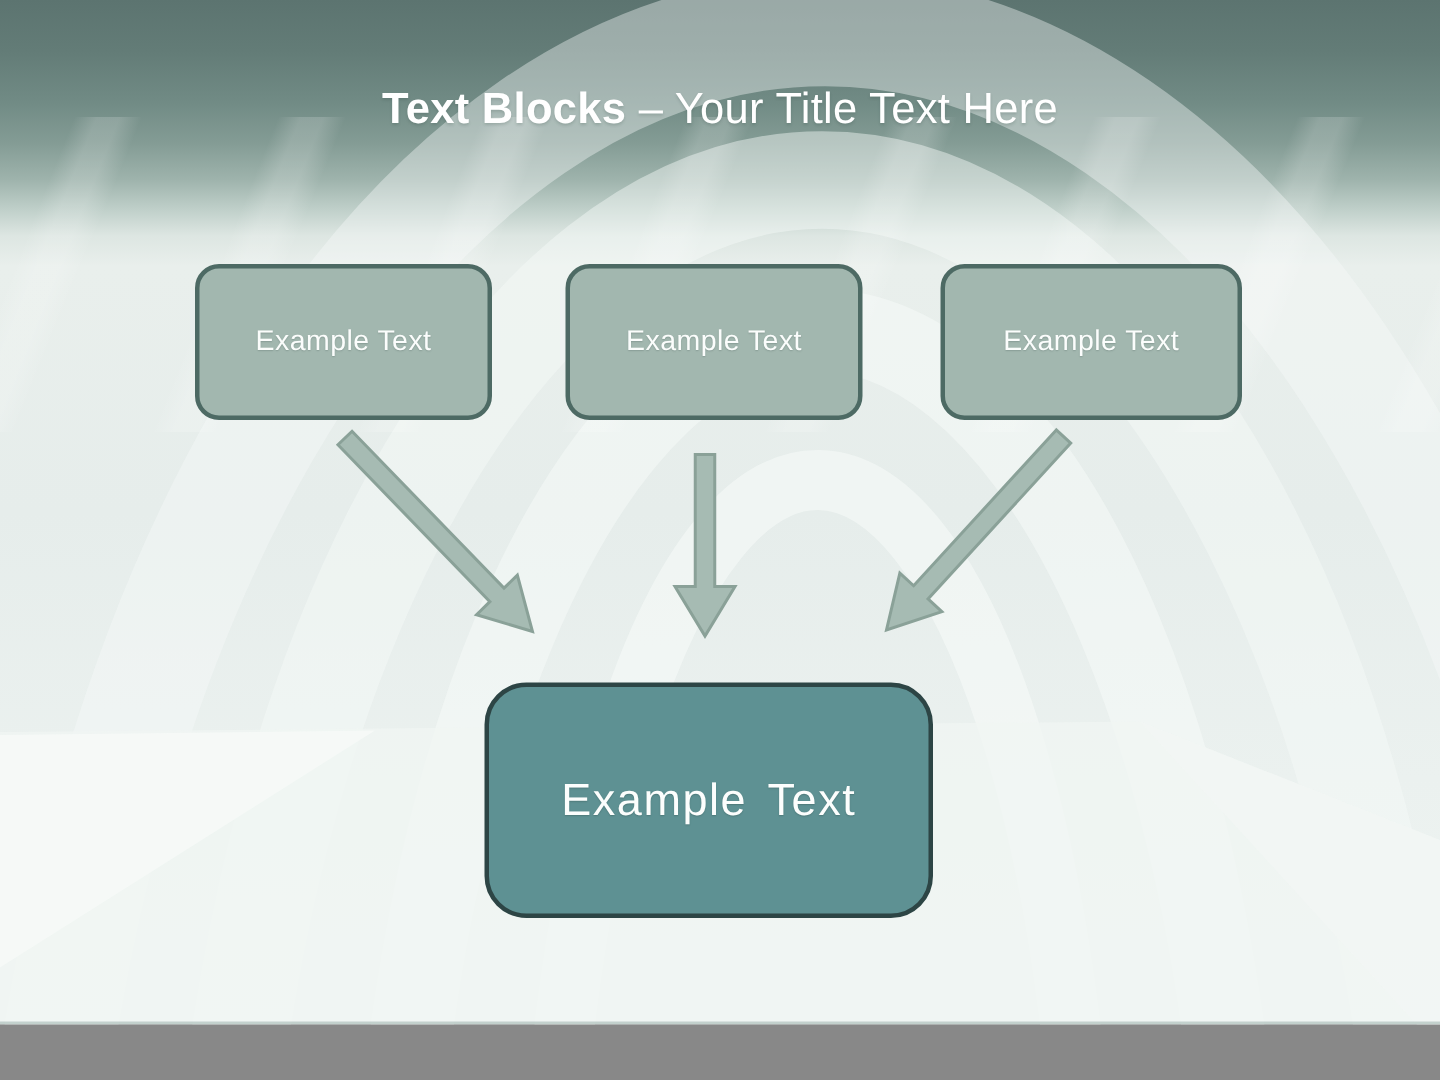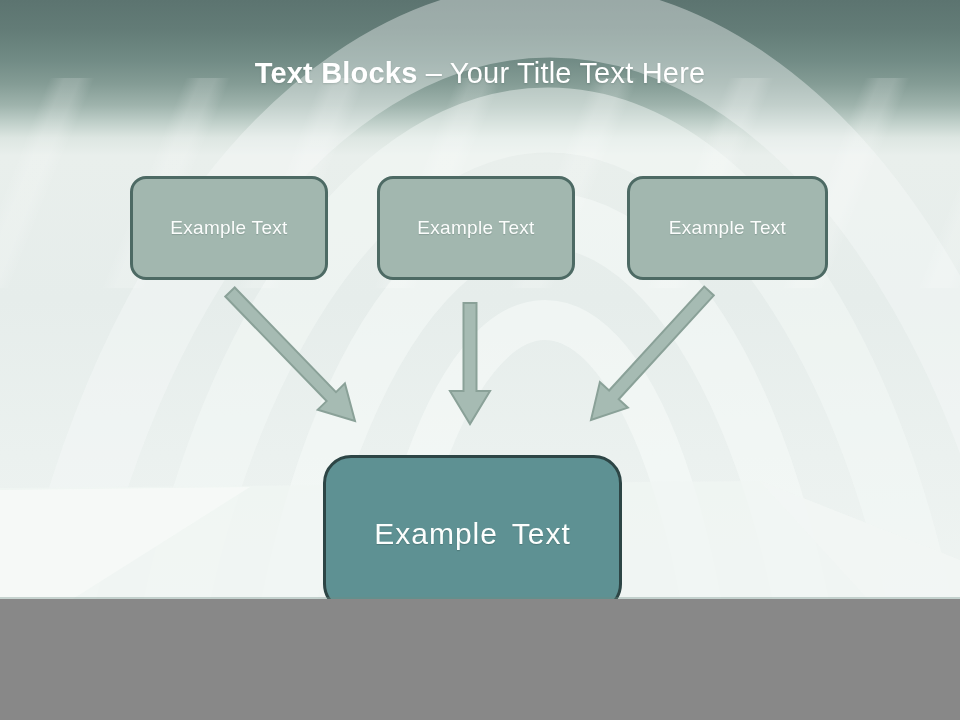--- a/index.html
+++ b/index.html
@@ -1,17 +1,17 @@
 <!DOCTYPE html>
 <html><head>
 <meta charset="utf-8">
 <style>
   html,body{margin:0;padding:0;background:#888;}
   .slide{
-    position:relative;width:960px;height:599px;overflow:hidden;
+    position:relative;width:960px;height:683px;overflow:hidden;
     font-family:"Liberation Sans", sans-serif;
     background:linear-gradient(180deg,
       #5c7470 0%, #637c77 5%, #718b85 10%, #849c95 14%,
       #9eb3ac 17.5%, #c0d0ca 20.5%, #dde6e2 23%, #e9efec 26%,
       #e6edeb 50%, #ebf1ef 76%, #eff4f2 100%);
   }
   .streaks{
     position:absolute;left:0;top:78px;width:960px;height:210px;
     background:repeating-linear-gradient(112deg,
       rgba(255,255,255,0) 0 46px, rgba(255,255,255,.38) 60px 74px,

